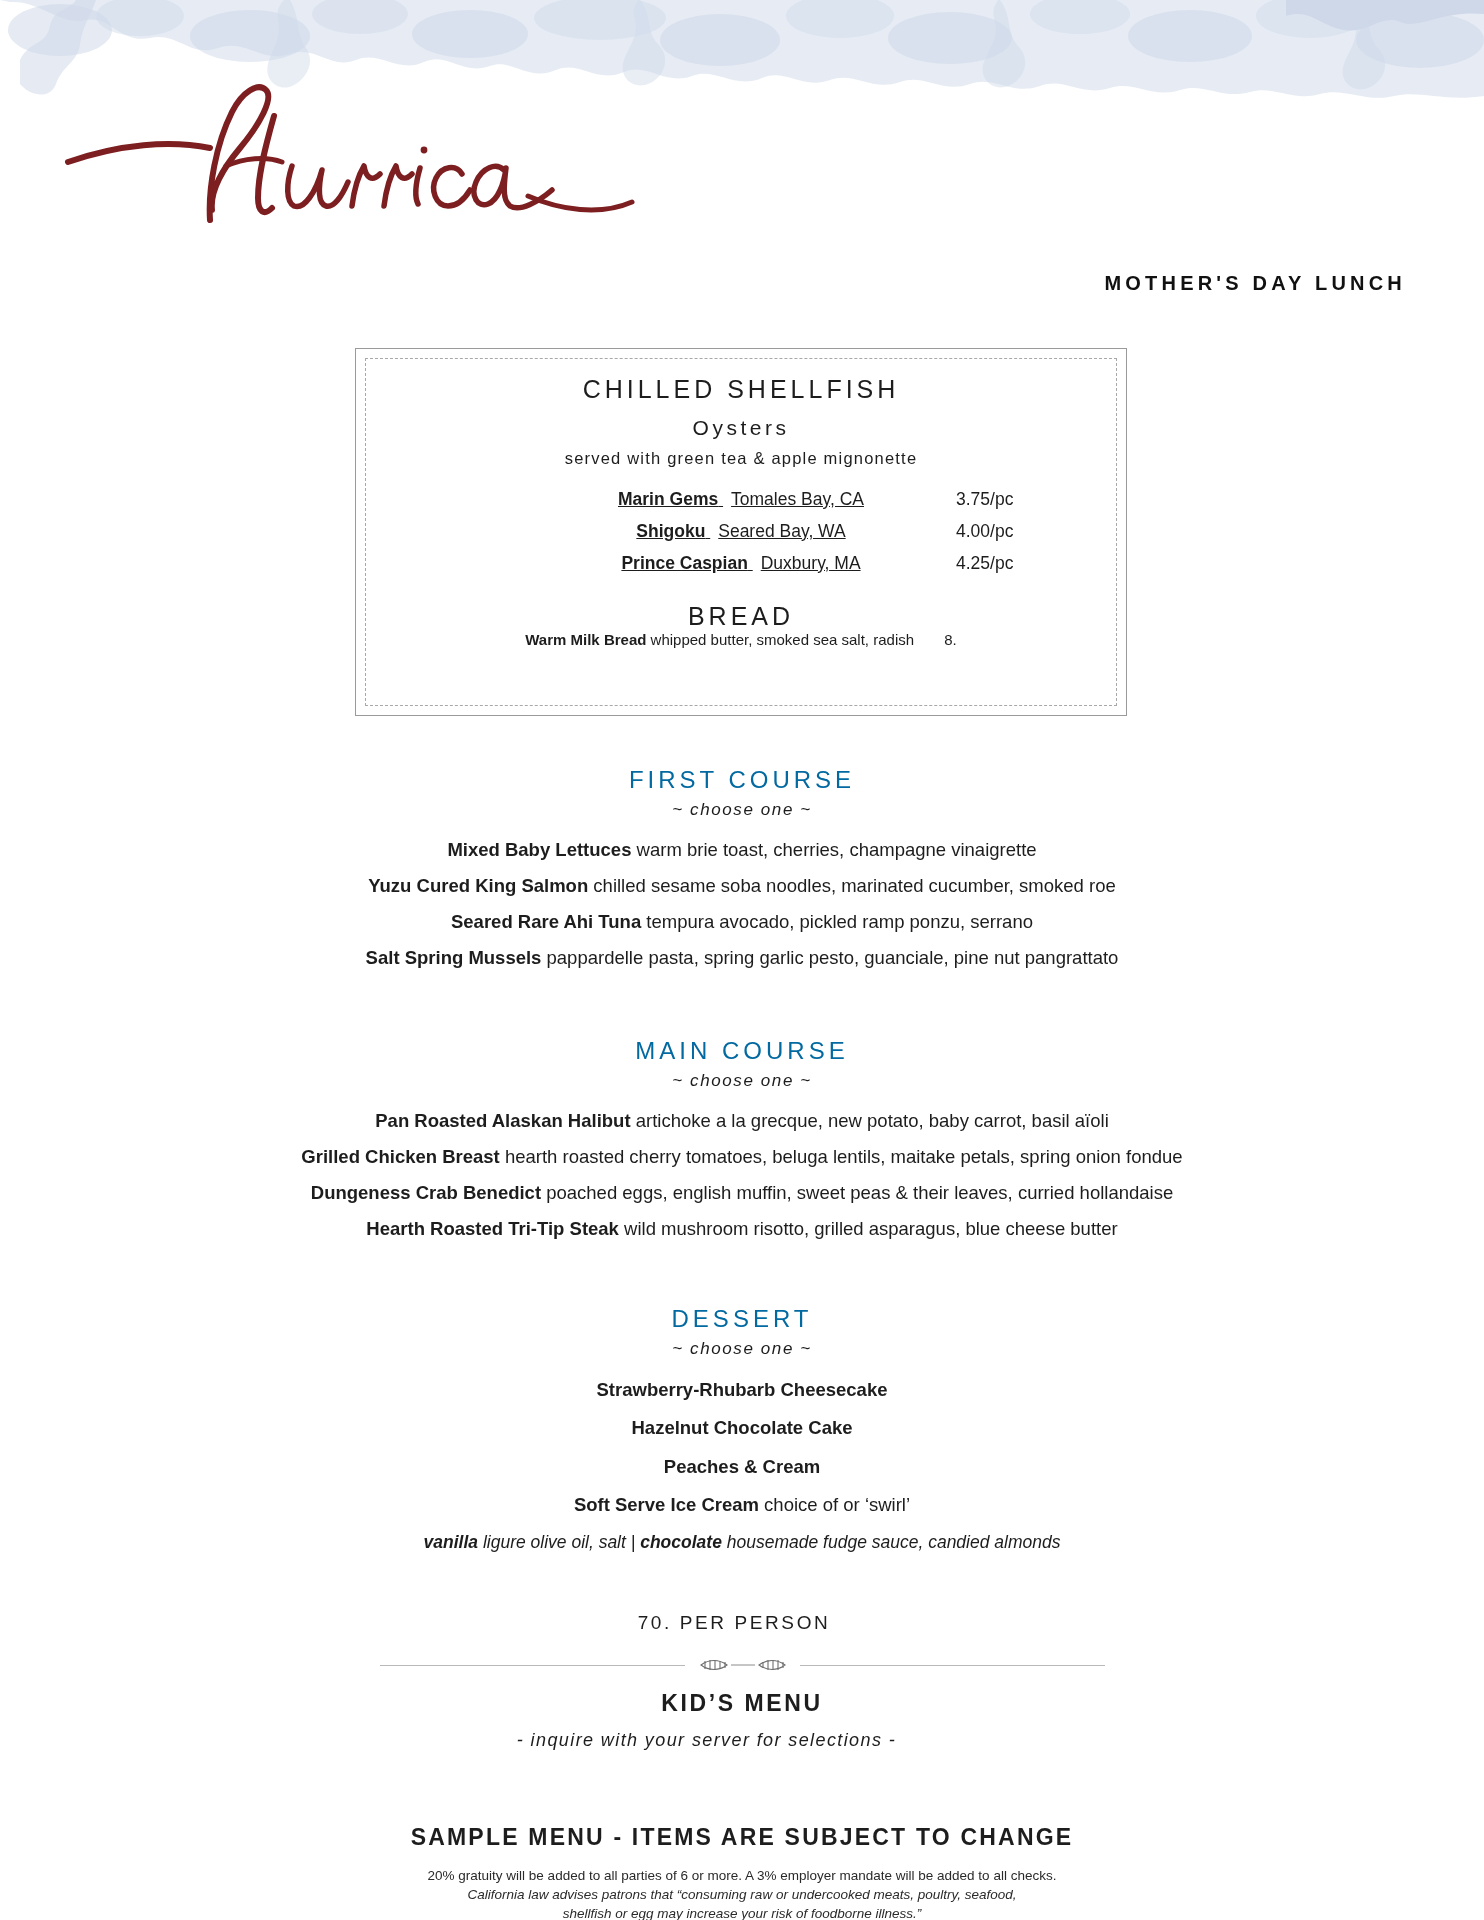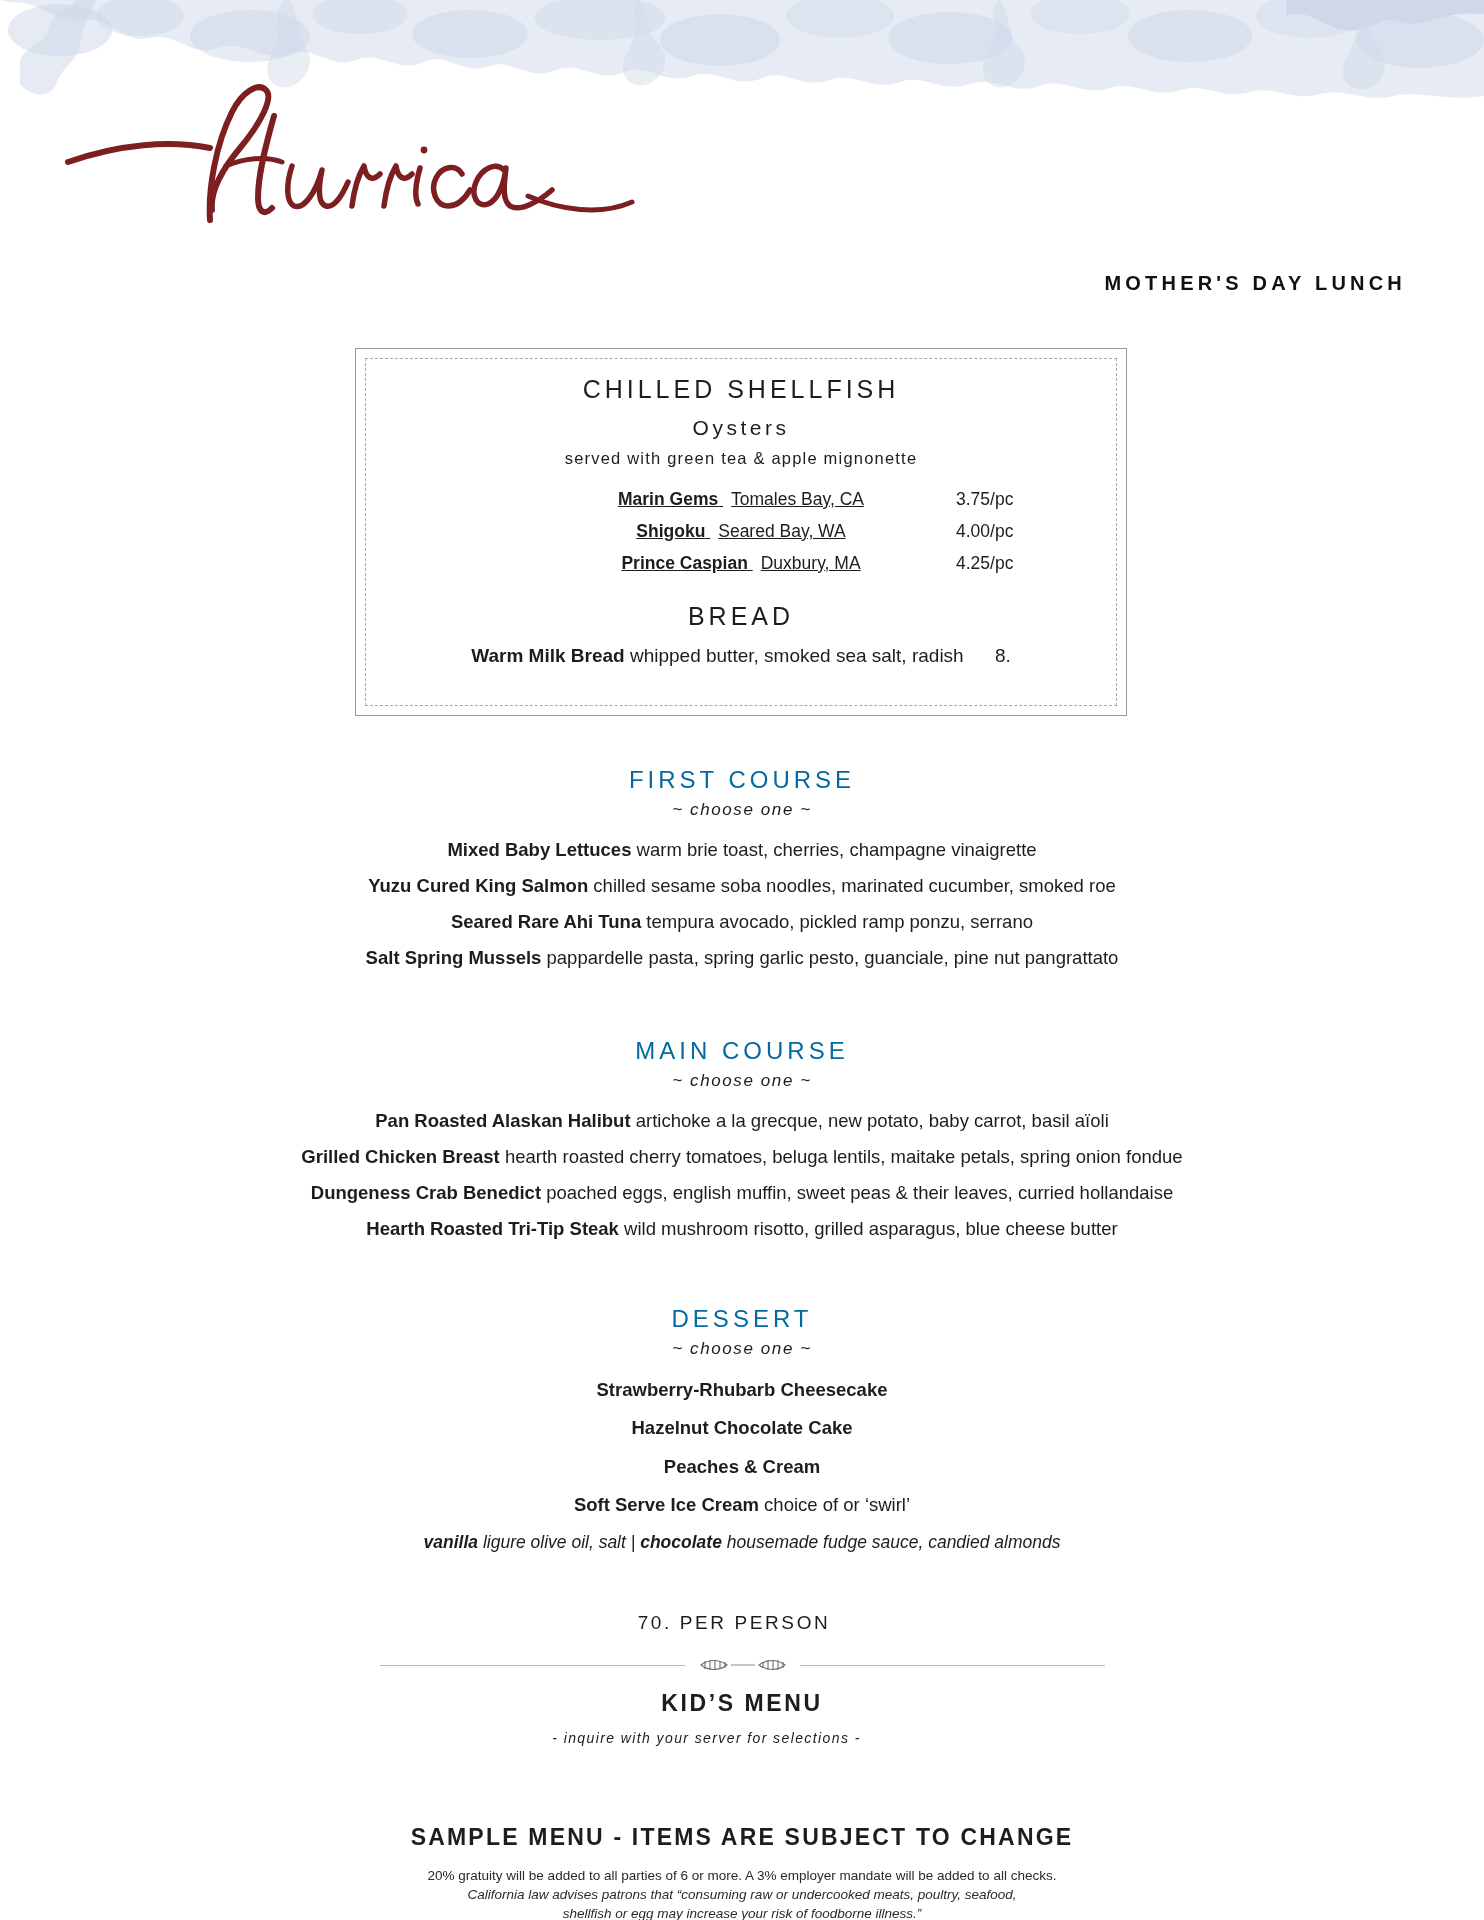--- a/index.html
+++ b/index.html
@@ -118,22 +118,21 @@
     white-space: nowrap;
   }
   .oyster-rowrel { position: relative; width: 100%; }
 
   .bread-head {
     font-size: 25px;
     letter-spacing: 4px;
     margin-top: 22px;
   }
   .bread-line {
-    font-size: 19px;
-    margin-top: 14px;
+    font-size: 15px;
     white-space: nowrap;
   }
   .bread-line b { font-weight: bold; }
   .bread-price { margin-left: 26px; }
 
   
   .course {
     position: absolute;
     left: 0;
     width: 1484px;
@@ -210,21 +209,21 @@
     top: 1690px;
     font-size: 23px;
     font-weight: bold;
     letter-spacing: 2.6px;
   }
   .kids-sub {
     position: absolute;
     left: 0; width: 1413px;
     text-align: center;
     top: 1730px;
-    font-size: 14px;
+    font-size: 18px;
     font-style: italic;
     letter-spacing: 1.4px;
   }
 
   .sample-line {
     position: absolute;
     left: 0; width: 1484px;
     text-align: center;
     top: 1824px;
     font-size: 23px;

